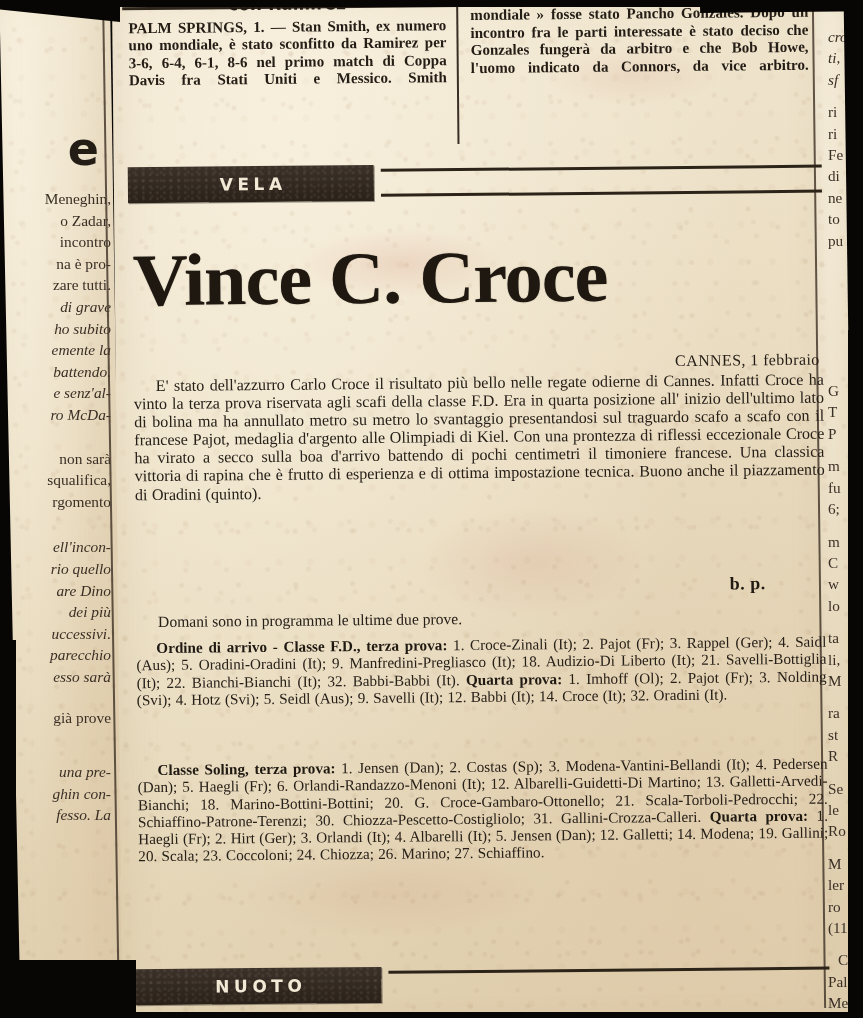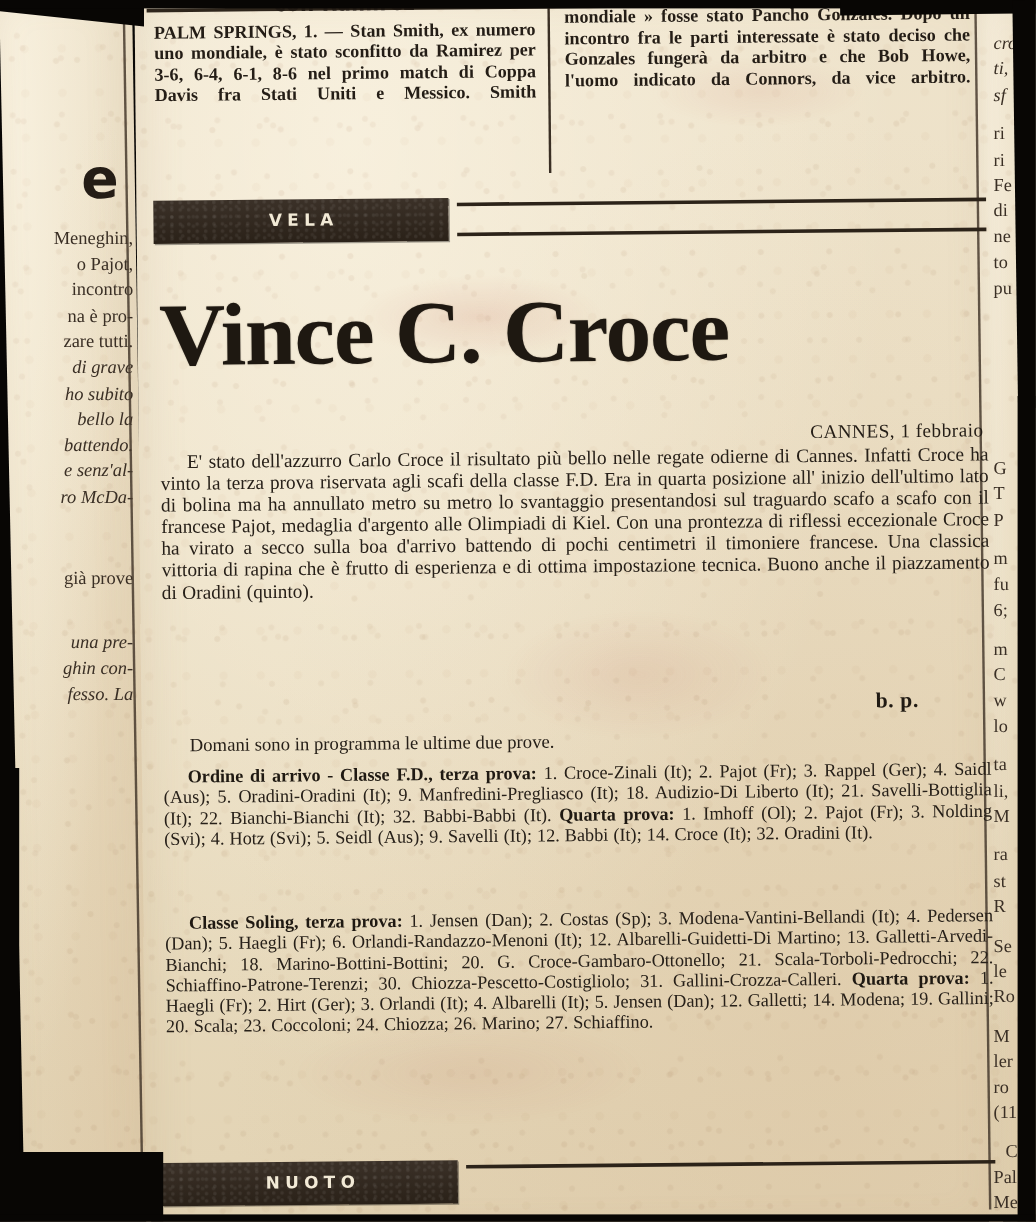--- a/index.html
+++ b/index.html
@@ -155,21 +155,21 @@
       linear-gradient(180deg, #3b3128, #2a2118);
     background-size: 7px 6px, 9px 8px, 100% 100%;
     display: flex;
     align-items: center;
     justify-content: center;
     box-shadow: 1px 1px 0 rgba(0,0,0,.35);
   }
   .banner-label {
     font-family: "DejaVu Sans", sans-serif;
     font-weight: bold;
-    font-size: 14px;
+    font-size: 17px;
     letter-spacing: 4.5px;
     color: #f2ead6;
     text-indent: 4.5px;
   }
   .banner-rules {
     flex: 1;
     margin-left: 7px;
     height: 34px;
     display: flex;
     flex-direction: column;
@@ -361,33 +361,47 @@
   <div class="paper" id="paper-right">
     <div class="grain"></div>
   </div>
 
   <div class="margin-col" id="margin-left">
     <div style="height:126px"></div>
     <div class="big-e">e</div>
     <div style="height:16px"></div>
     <div class="grp">
       <div>Meneghin,</div>
-      <div>o Pajot,</div>
+      <div>o Zadar,</div>
       <div>incontro</div>
       <div>na è pro-</div>
       <div>zare tutti.</div>
       <div class="ital">di grave</div>
       <div class="ital">ho subito</div>
-      <div class="ital">bello la</div>
+      <div class="ital">emente la</div>
       <div class="ital">battendo.</div>
       <div class="ital">e senz'al-</div>
       <div class="ital">ro McDa-</div>
     </div>
     <div style="height:12px"></div>
+    <div class="grp">
+      <div>non sarà</div>
+      <div>squalifica,</div>
+      <div>rgomento</div>
+    </div>
     <div style="height:14px"></div>
+    <div class="grp">
+      <div class="ital">ell'incon-</div>
+      <div class="ital">rio quello</div>
+      <div class="ital">are Dino</div>
+      <div class="ital">dei più</div>
+      <div class="ital">uccessivi.</div>
+      <div class="ital">parecchio</div>
+      <div class="ital">esso sarà</div>
+    </div>
     <div style="height:10px"></div>
     <div class="grp">
       <div>già   prove</div>
     </div>
     <div style="height:22px"></div>
     <div class="grp">
       <div class="ital">una pre-</div>
       <div class="ital">ghin con-</div>
       <div class="ital">fesso. La</div>
 

